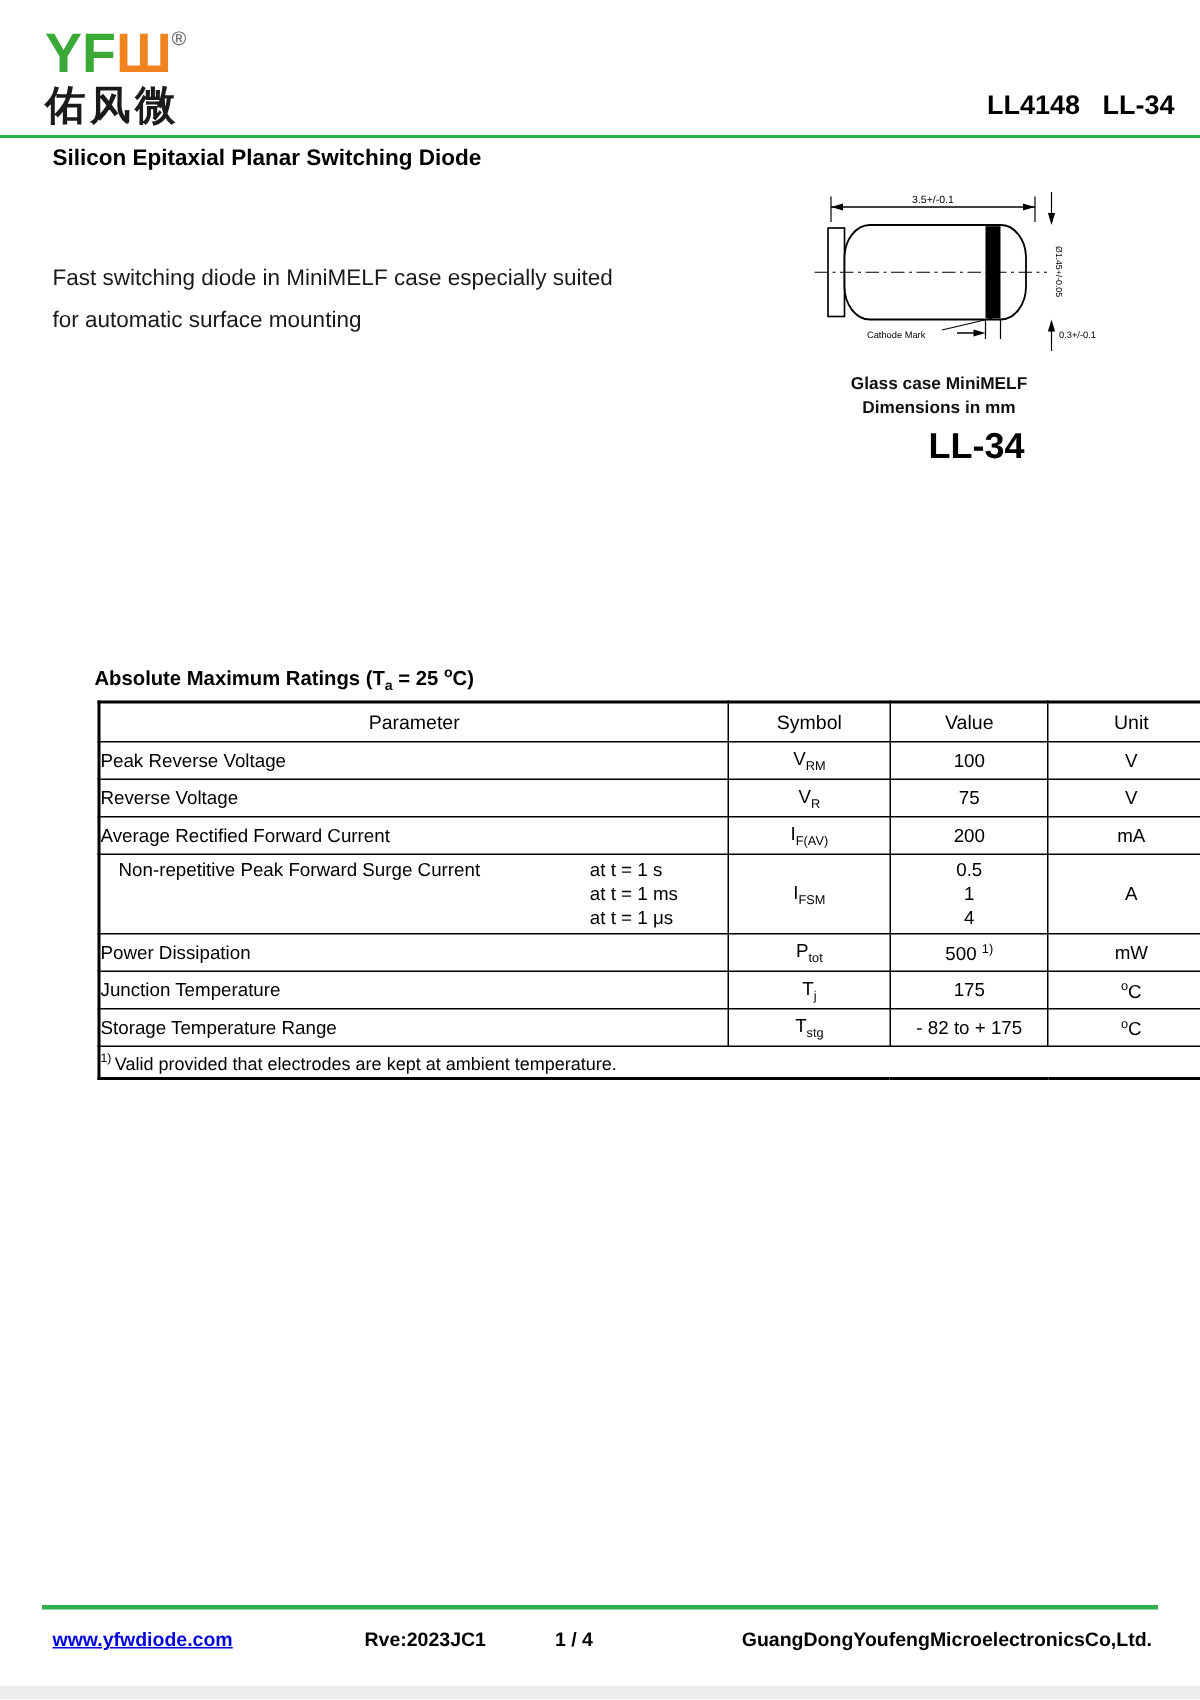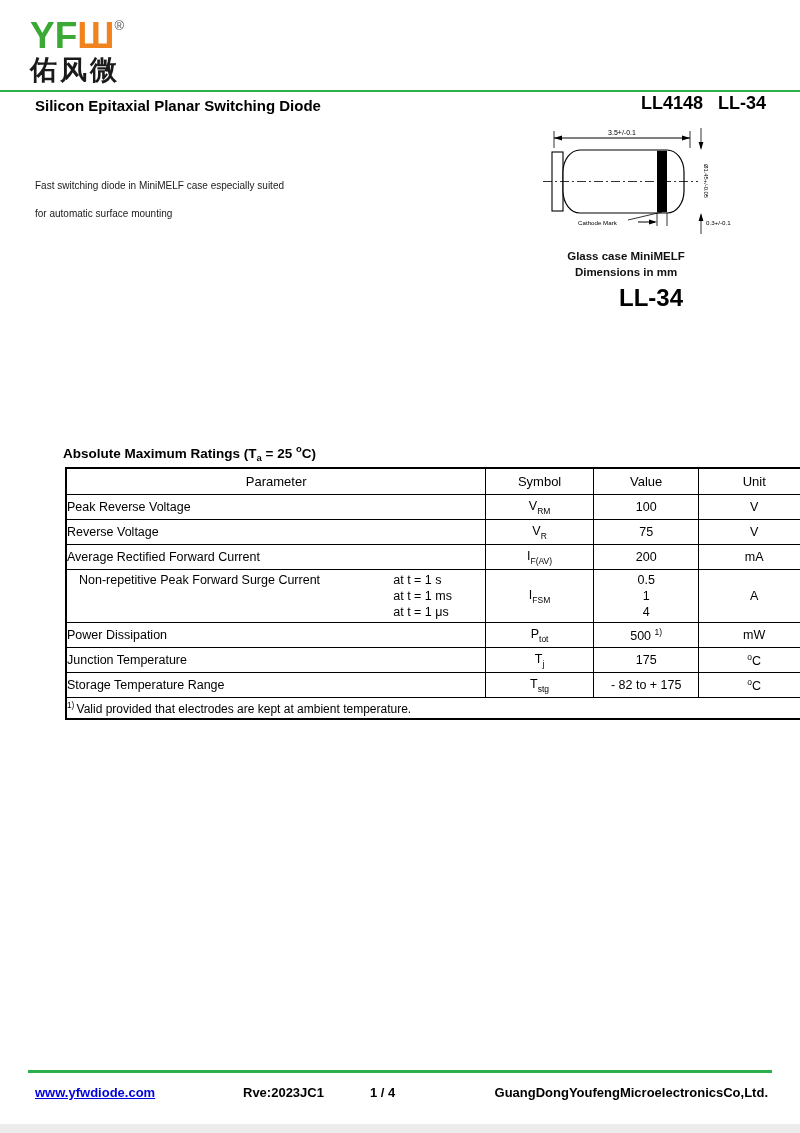--- a/index.html
+++ b/index.html
@@ -8,27 +8,27 @@
     font-family:"Liberation Sans","DejaVu Sans",sans-serif;color:#111;
   }
   
   .logo{position:absolute;left:30px;top:8px;}
   .logo-en{font-weight:bold;font-size:37px;line-height:36px;letter-spacing:0px;}
   .logo-en .yf{color:#3aa935;}
   .logo-en .w{color:#f0831e;}
   .logo-en .reg{color:#555;font-size:13px;vertical-align:18px;font-weight:normal;}
   .logo-cn{font-weight:bold;font-size:27px;line-height:32px;color:#1a1a1a;letter-spacing:3px;}
   .part-title{
-    position:absolute;right:34px;top:60px;font-weight:bold;font-size:18px;
-    white-space:pre;color:#000;margin-top:33px;
+    position:absolute;right:17px;top:60px;font-weight:bold;font-size:18px;
+    white-space:pre;color:#000;
   }
   .rule-green-top{position:absolute;left:0;top:90px;width:800px;height:2px;background:#2daf4d;}
   .subtitle{position:absolute;left:35px;top:97px;margin:0;font-size:15px;font-weight:bold;color:#000;}
   
-  .intro{position:absolute;left:35px;top:172px;font-size:10px;line-height:28px;color:#1a1a1a;}
+  .intro{position:absolute;left:35px;top:172px;font-size:15px;line-height:28px;color:#1a1a1a;}
   
   .figure{position:absolute;left:538px;top:126px;}
   .figure svg text{font-family:"Liberation Sans","DejaVu Sans",sans-serif;}
   .fig-captions{position:absolute;left:520px;top:248px;width:212px;text-align:center;}
   .fig-cap{font-size:11.5px;font-weight:bold;line-height:16px;color:#111;}
   .fig-name{position:absolute;left:545px;top:284px;width:212px;text-align:center;
     font-size:24px;font-weight:bold;color:#000;}
   
   .ratings-title{position:absolute;left:63px;top:443px;font-size:13.5px;font-weight:bold;color:#000;}
   .ratings-title sub{font-size:70%;}

